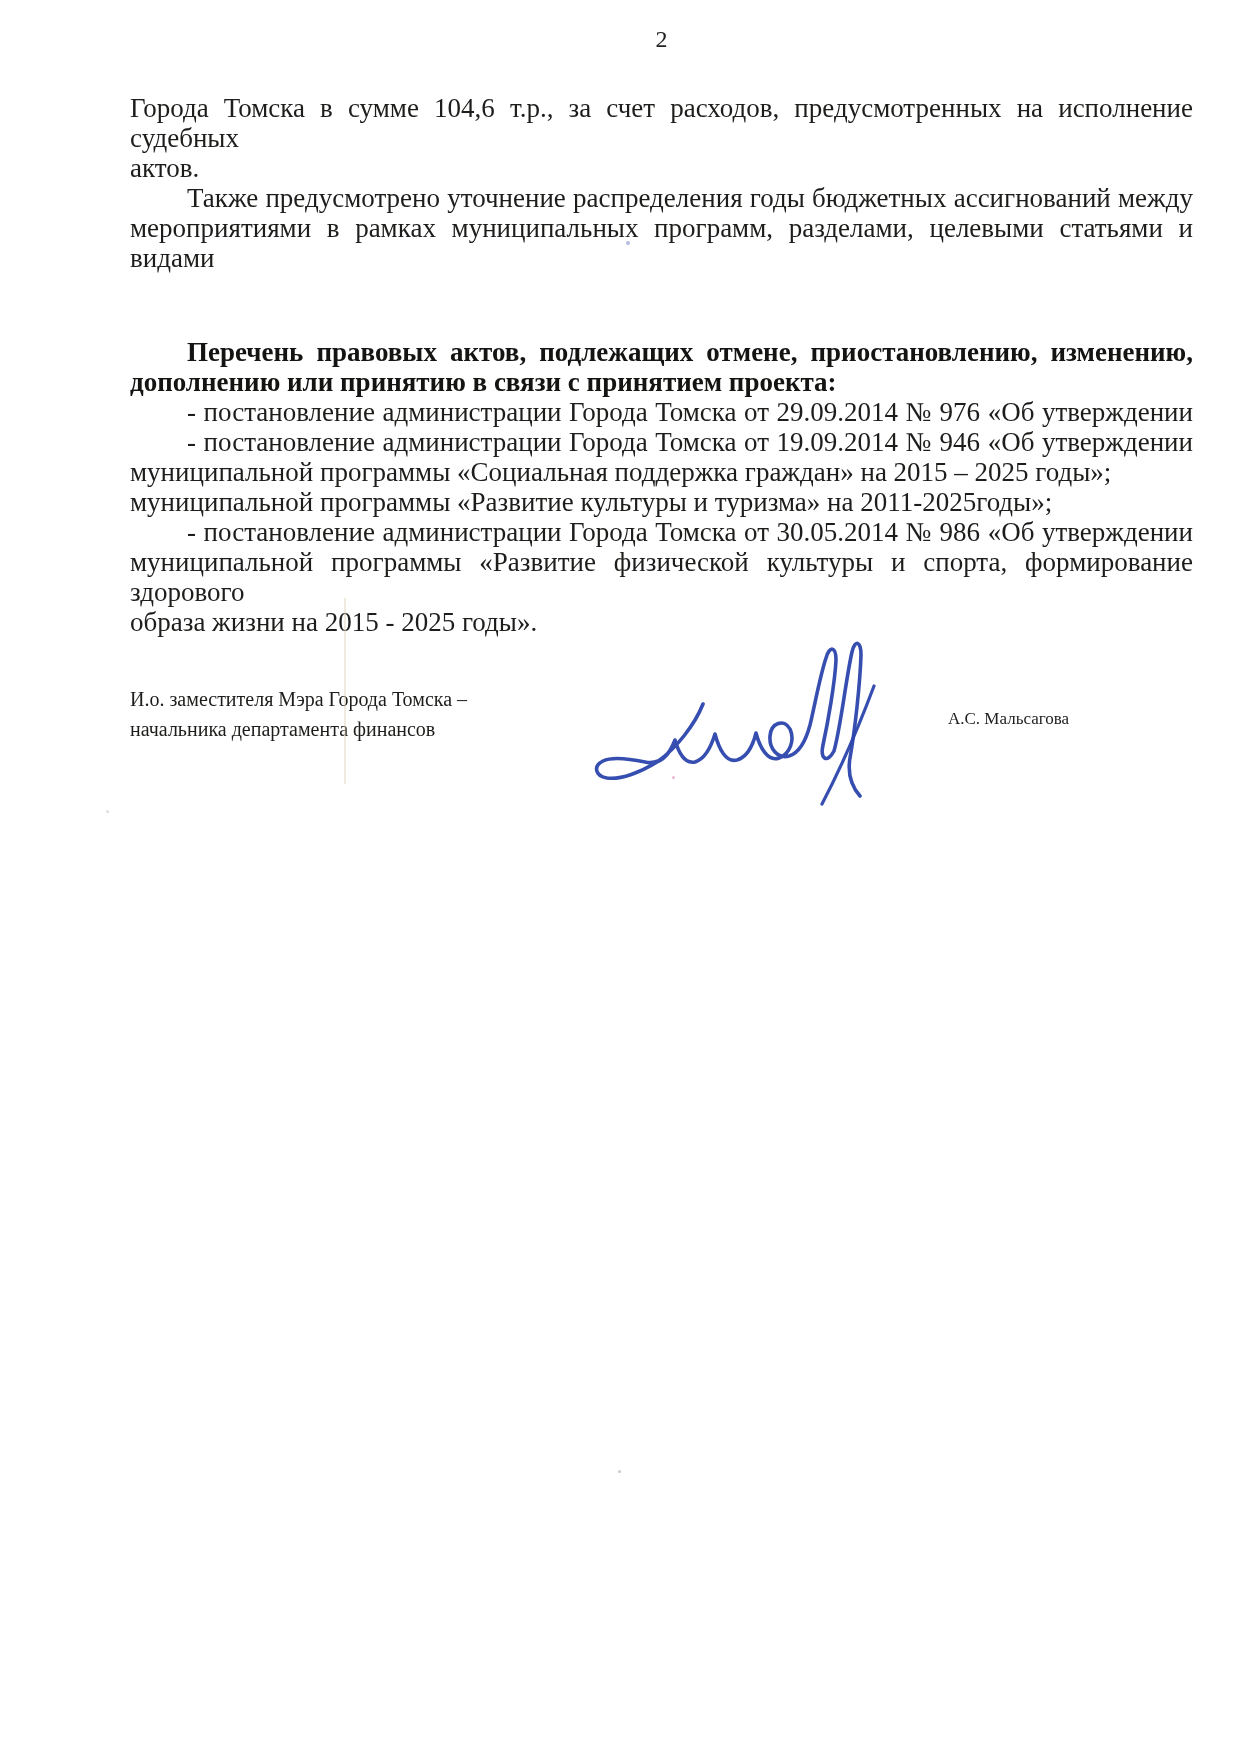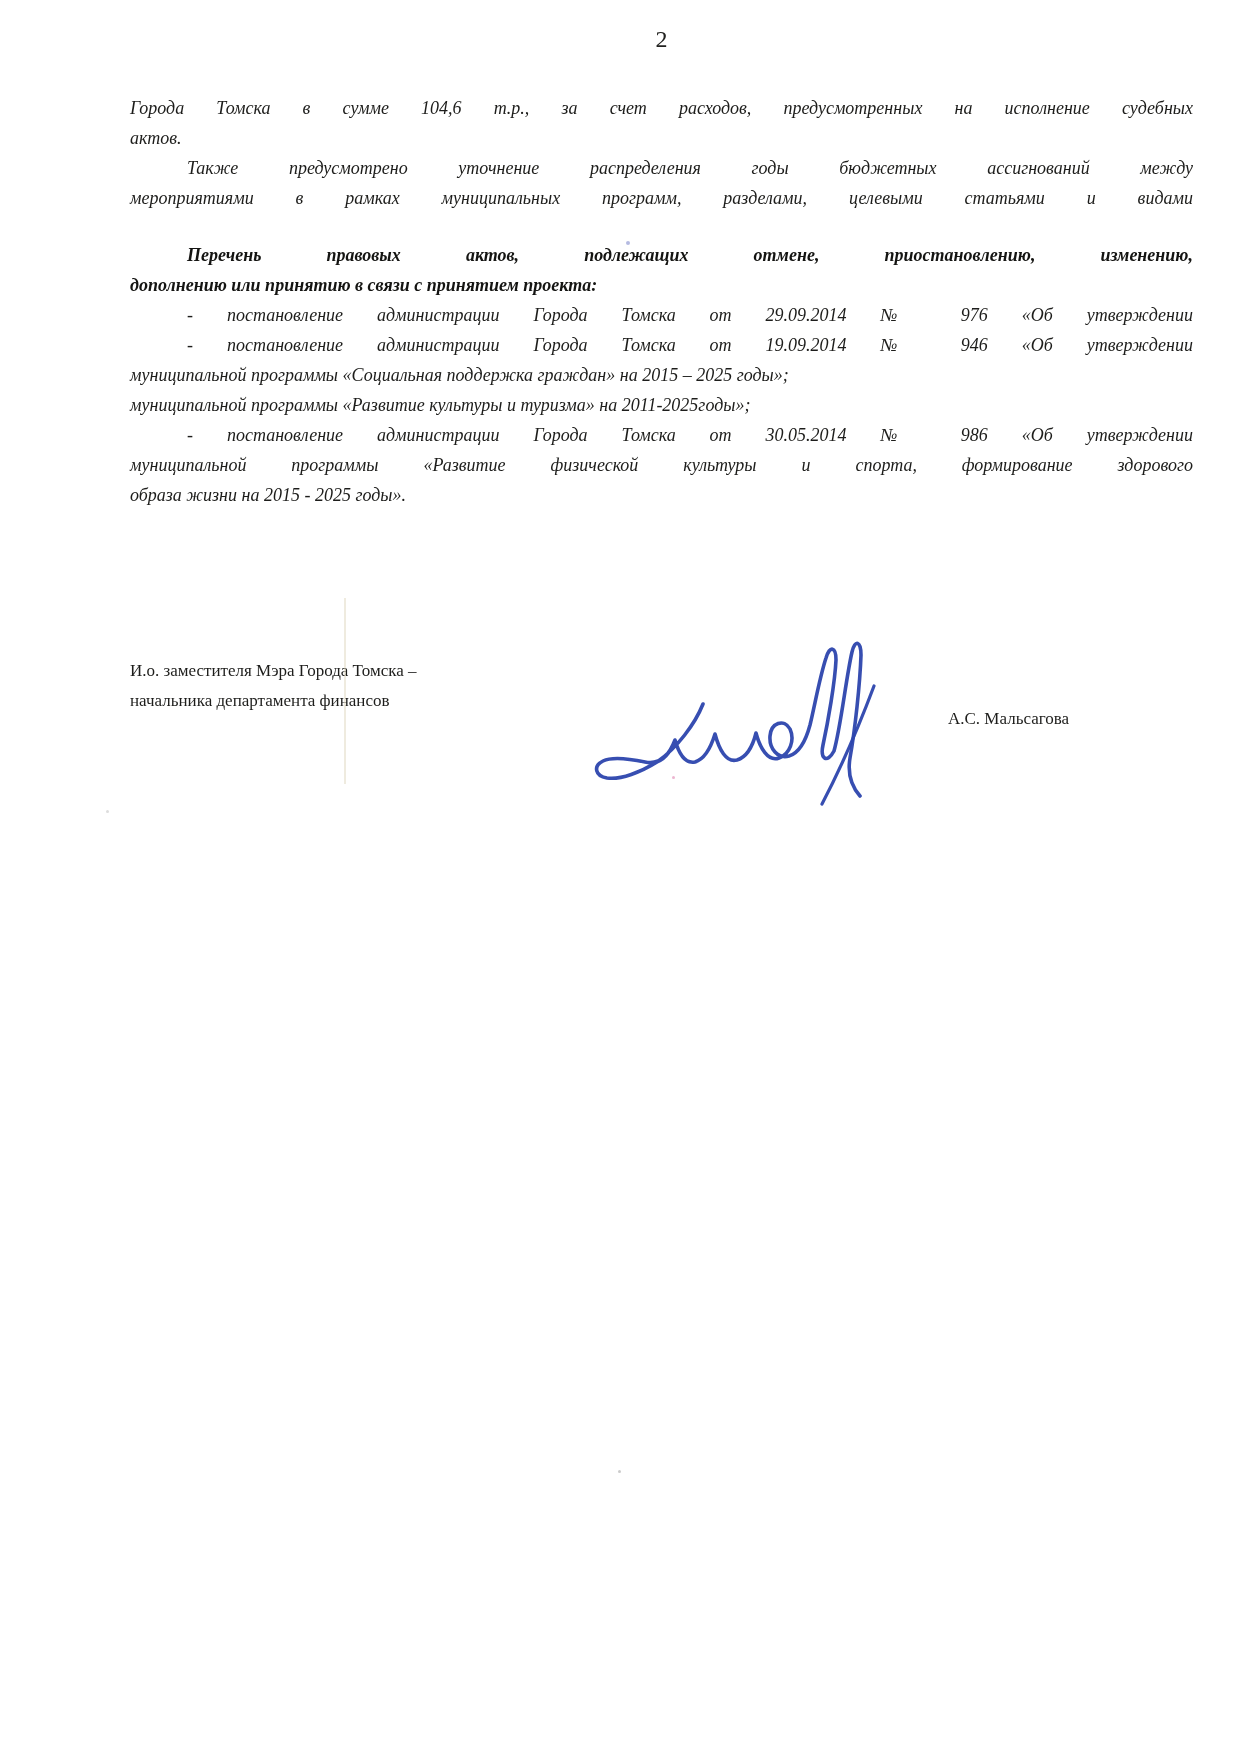--- a/index.html
+++ b/index.html
@@ -23,37 +23,36 @@
     font-size: 24px;
     line-height: 30px;
     color: #222220;
   }
 
   .doc-text {
     position: absolute;
     top: 93px;
     left: 130px;
     width: 1063px;
-    font-size: 18px;
+    font-size: 27px;
     line-height: 30px;
-    font-style: italic;
   }
   .para { margin: 0; padding: 0; }
-  .para.heading { margin-top: 27px; font-weight: bold; color: #141412; }
+  .para.heading { margin-top: 64px; font-weight: bold; color: #141412; }
   .ln { display: block; text-align: justify; }
   .ln.just { text-align-last: justify; }
   .ln.last { text-align-last: left; }
   .ln.ind { text-indent: 57px; }
 
   .sig-block {
     position: absolute;
-    top: 656px;
+    top: 684px;
     left: 130px;
     width: 520px;
-    font-size: 17px;
+    font-size: 20px;
     line-height: 30px;
   }
   .sig-name {
     position: absolute;
     top: 704px;
     left: 948px;
     font-size: 17px;
     line-height: 30px;
     white-space: nowrap;
   }

